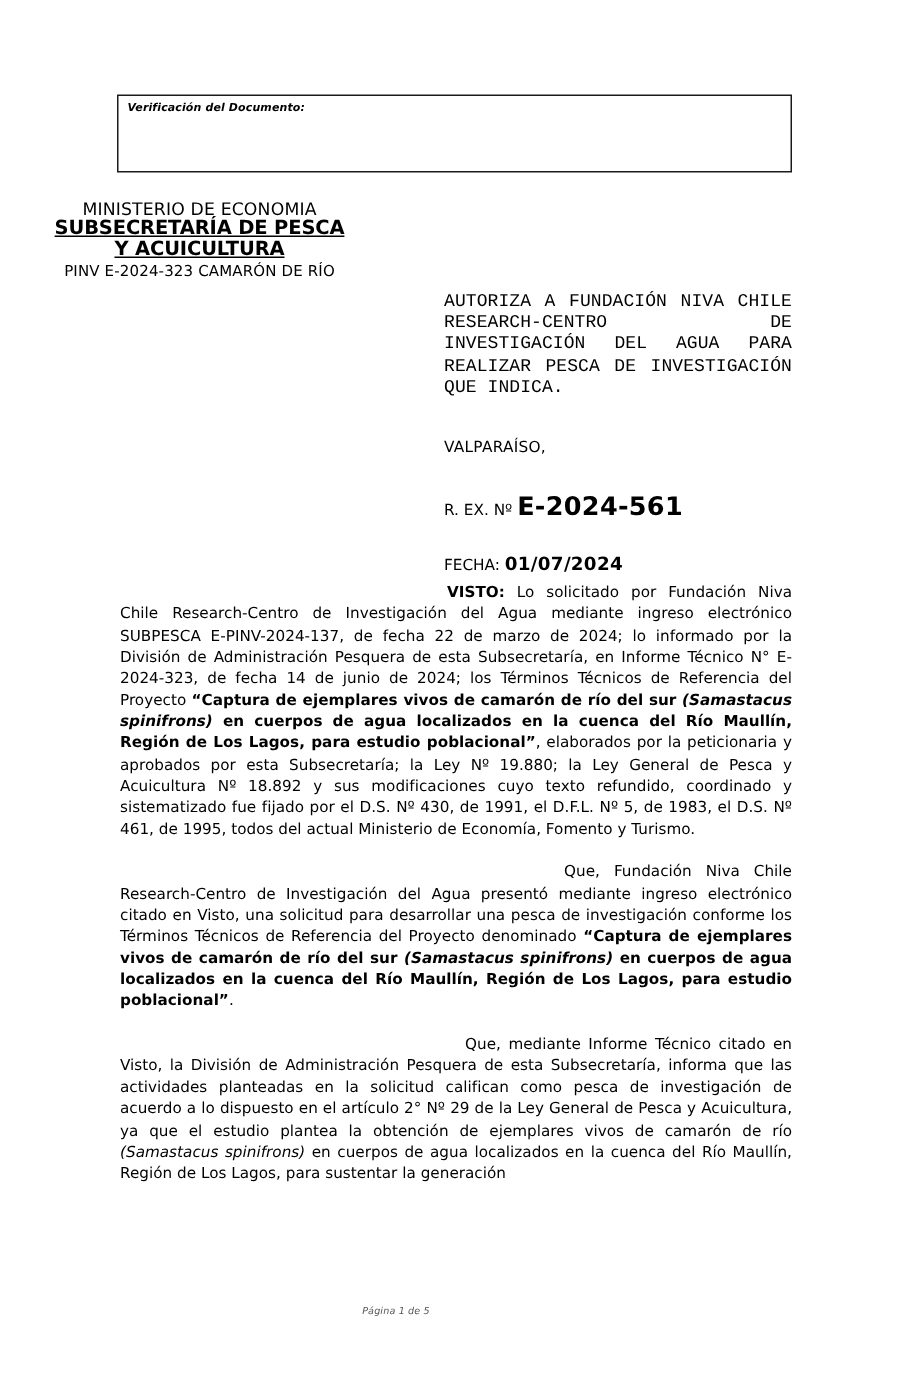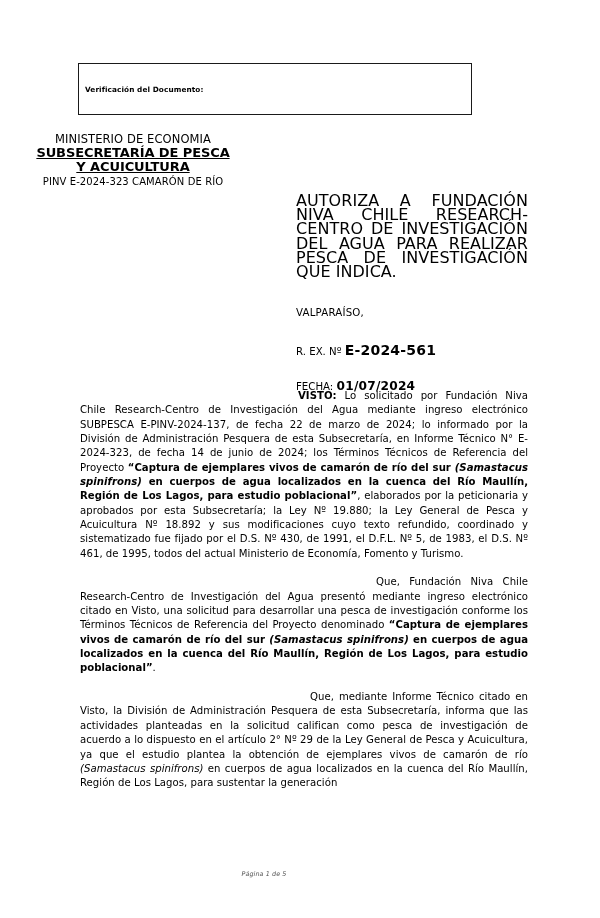--- a/index.html
+++ b/index.html
@@ -14,26 +14,27 @@
     color: #000000;
     position: relative;
     overflow: hidden;
   }
 
   
   .verif-box {
     position: absolute;
     left: 78px;
     top: 63px;
-    width: 394px;
+    width: 450px;
     height: 52px;
     border: 1px solid #1a1a1a;
     box-sizing: border-box;
-    padding: 20px 0 0 6px;
+    padding: 2px 0 0 6px;
     overflow: hidden;
+    font-style: italic;
   }
   .verif-title {
     font-size: 7.3px;
     font-weight: bold;
     letter-spacing: 0.1px;
     line-height: 11px;
   }
   .verif-list {
     margin: 0;
     padding: 0 0 0 26px;
@@ -84,38 +85,39 @@
   }
 
   
   .right-col {
     position: absolute;
     left: 296px;
     top: 194px;
     width: 232px;
   }
   .subject {
-    font-size: 16px;
+    font-size: 12px;
     line-height: 14.2px;
     text-align: justify;
     text-align-last: left;
     letter-spacing: 0.05px;
+    font-family: Liberation Mono, monospace;
   }
   .city {
     margin-top: 28px;
     font-size: 10.2px;
     letter-spacing: 0.2px;
   }
   .resnum {
     margin-top: 24px;
     font-size: 10.2px;
   }
   .resnum .val {
     font-weight: bold;
-    font-size: 14px;
+    font-size: 17px;
     letter-spacing: 0.2px;
   }
   .fecha {
     margin-top: 21px;
     font-size: 10.2px;
   }
   .fecha .val {
     font-weight: bold;
     font-size: 12.2px;
     letter-spacing: 0.2px;

